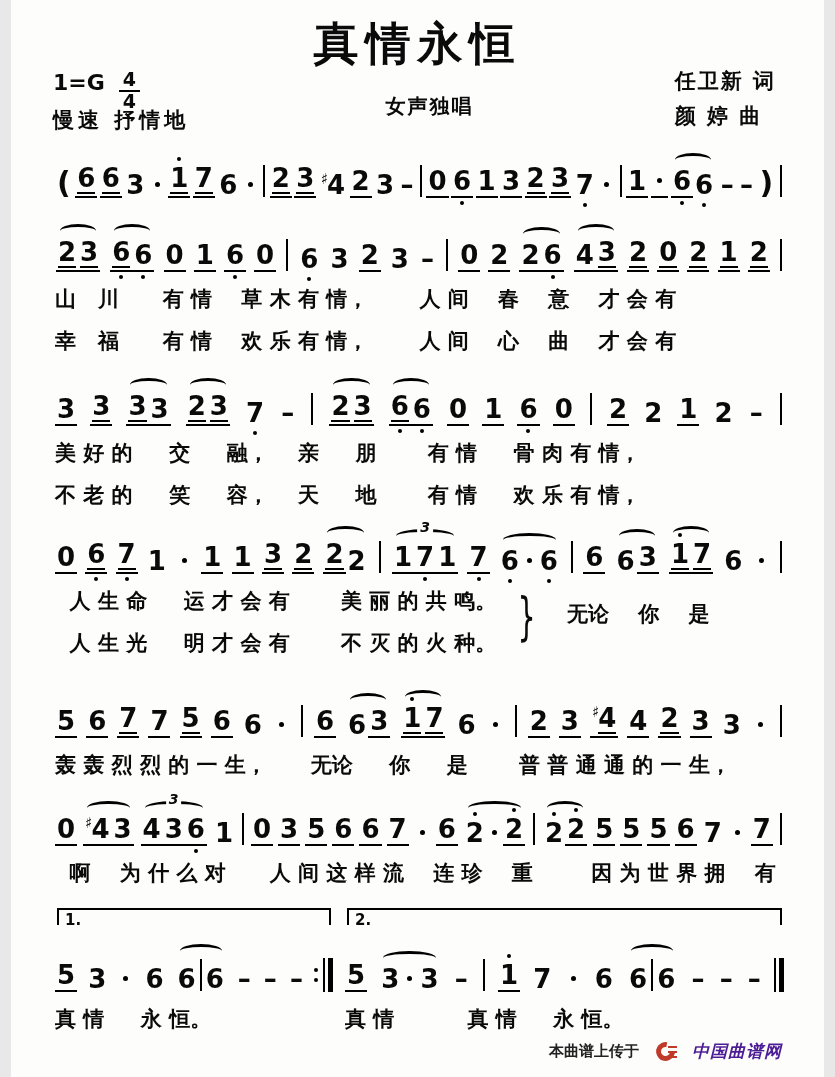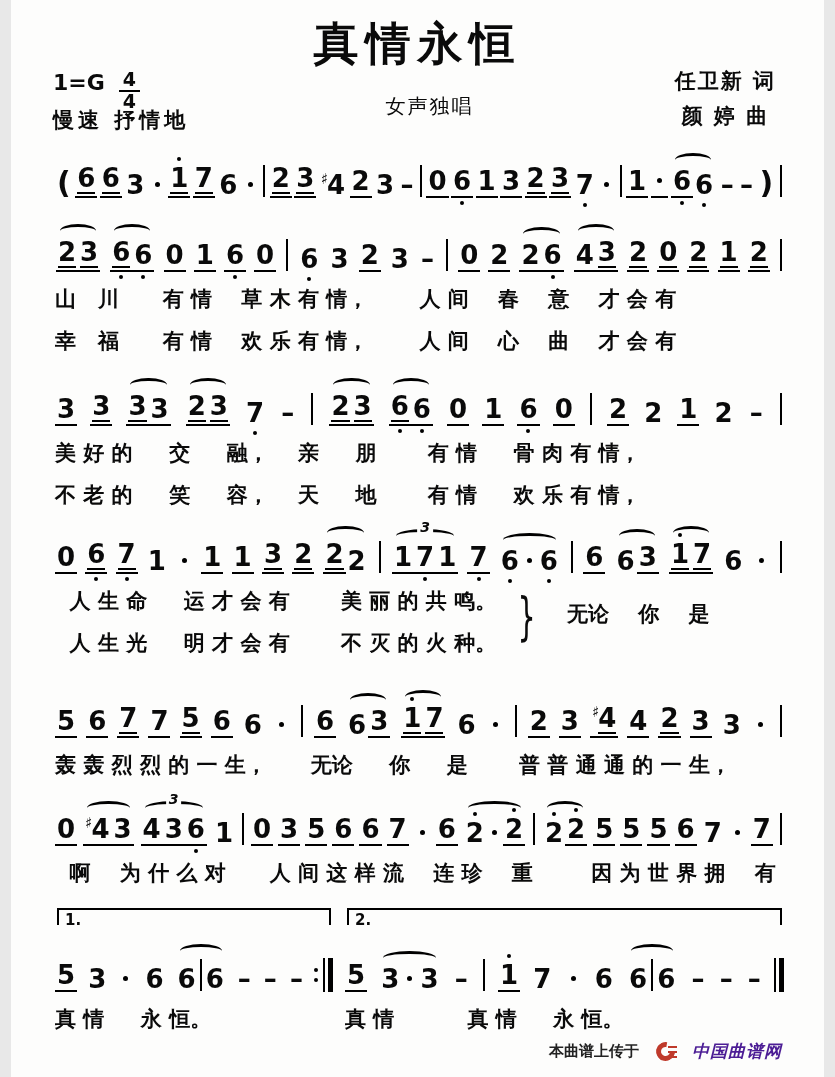--- a/index.html
+++ b/index.html
@@ -4,22 +4,22 @@
 <style>
   html,body{margin:0;padding:0;background:#e8e8e8;}
   #sheet{position:relative;width:813px;height:1077px;margin:0 auto;background:#fdfdfc;color:#0a0a0a;
          font-family:"DejaVu Sans",sans-serif;overflow:hidden;}
   
   .title{position:absolute;top:14px;left:0;right:0;text-align:center;font-size:45px;font-weight:900;letter-spacing:7px;}
   .keyrow{position:absolute;top:70px;left:42px;display:flex;align-items:flex-start;gap:14px;font-size:22px;font-weight:bold;}
   .frac{display:inline-flex;flex-direction:column;align-items:center;font-size:19px;line-height:1.05;font-weight:bold;}
   .frac .num{border-bottom:2px solid #000;padding:0 4px;}
   .tempo{position:absolute;top:106px;left:42px;font-size:21px;font-weight:bold;letter-spacing:4px;}
-  .subtitle{position:absolute;top:93px;left:0;right:0;text-align:center;font-size:20px;font-weight:normal;letter-spacing:2px;padding-left:24px;}
-  .credits{position:absolute;top:64px;right:48px;text-align:center;font-size:21px;font-weight:bold;line-height:1.65;letter-spacing:2px;}
+  .subtitle{position:absolute;top:93px;left:0;right:0;text-align:center;font-size:20px;font-weight:bold;letter-spacing:2px;padding-left:24px;}
+  .credits{position:absolute;top:64px;right:48px;text-align:left;font-size:21px;font-weight:bold;line-height:1.65;letter-spacing:2px;}
   
   .sys{position:absolute;left:44px;right:40px;}
   .notes-row{display:flex;justify-content:space-between;align-items:flex-end;height:62px;}
   .note{position:relative;display:inline-block;font-size:26px;font-weight:bold;line-height:1;padding:0 2px;text-align:center;}
   .note .t{display:inline-block;min-width:13px;}
   .u1{border-bottom:2px solid #000;padding-bottom:2px;}
   .u2{border-bottom:2px solid #000;padding-bottom:2px;}
   .u2 .t{border-bottom:2px solid #000;padding-bottom:1px;}
   .hi::before{content:'';position:absolute;top:-8px;left:50%;transform:translateX(-50%);width:4px;height:4px;border-radius:50%;background:#000;}
   .lo::after{content:'';position:absolute;bottom:-9px;left:50%;transform:translateX(-50%);width:4px;height:4px;border-radius:50%;background:#000;}

